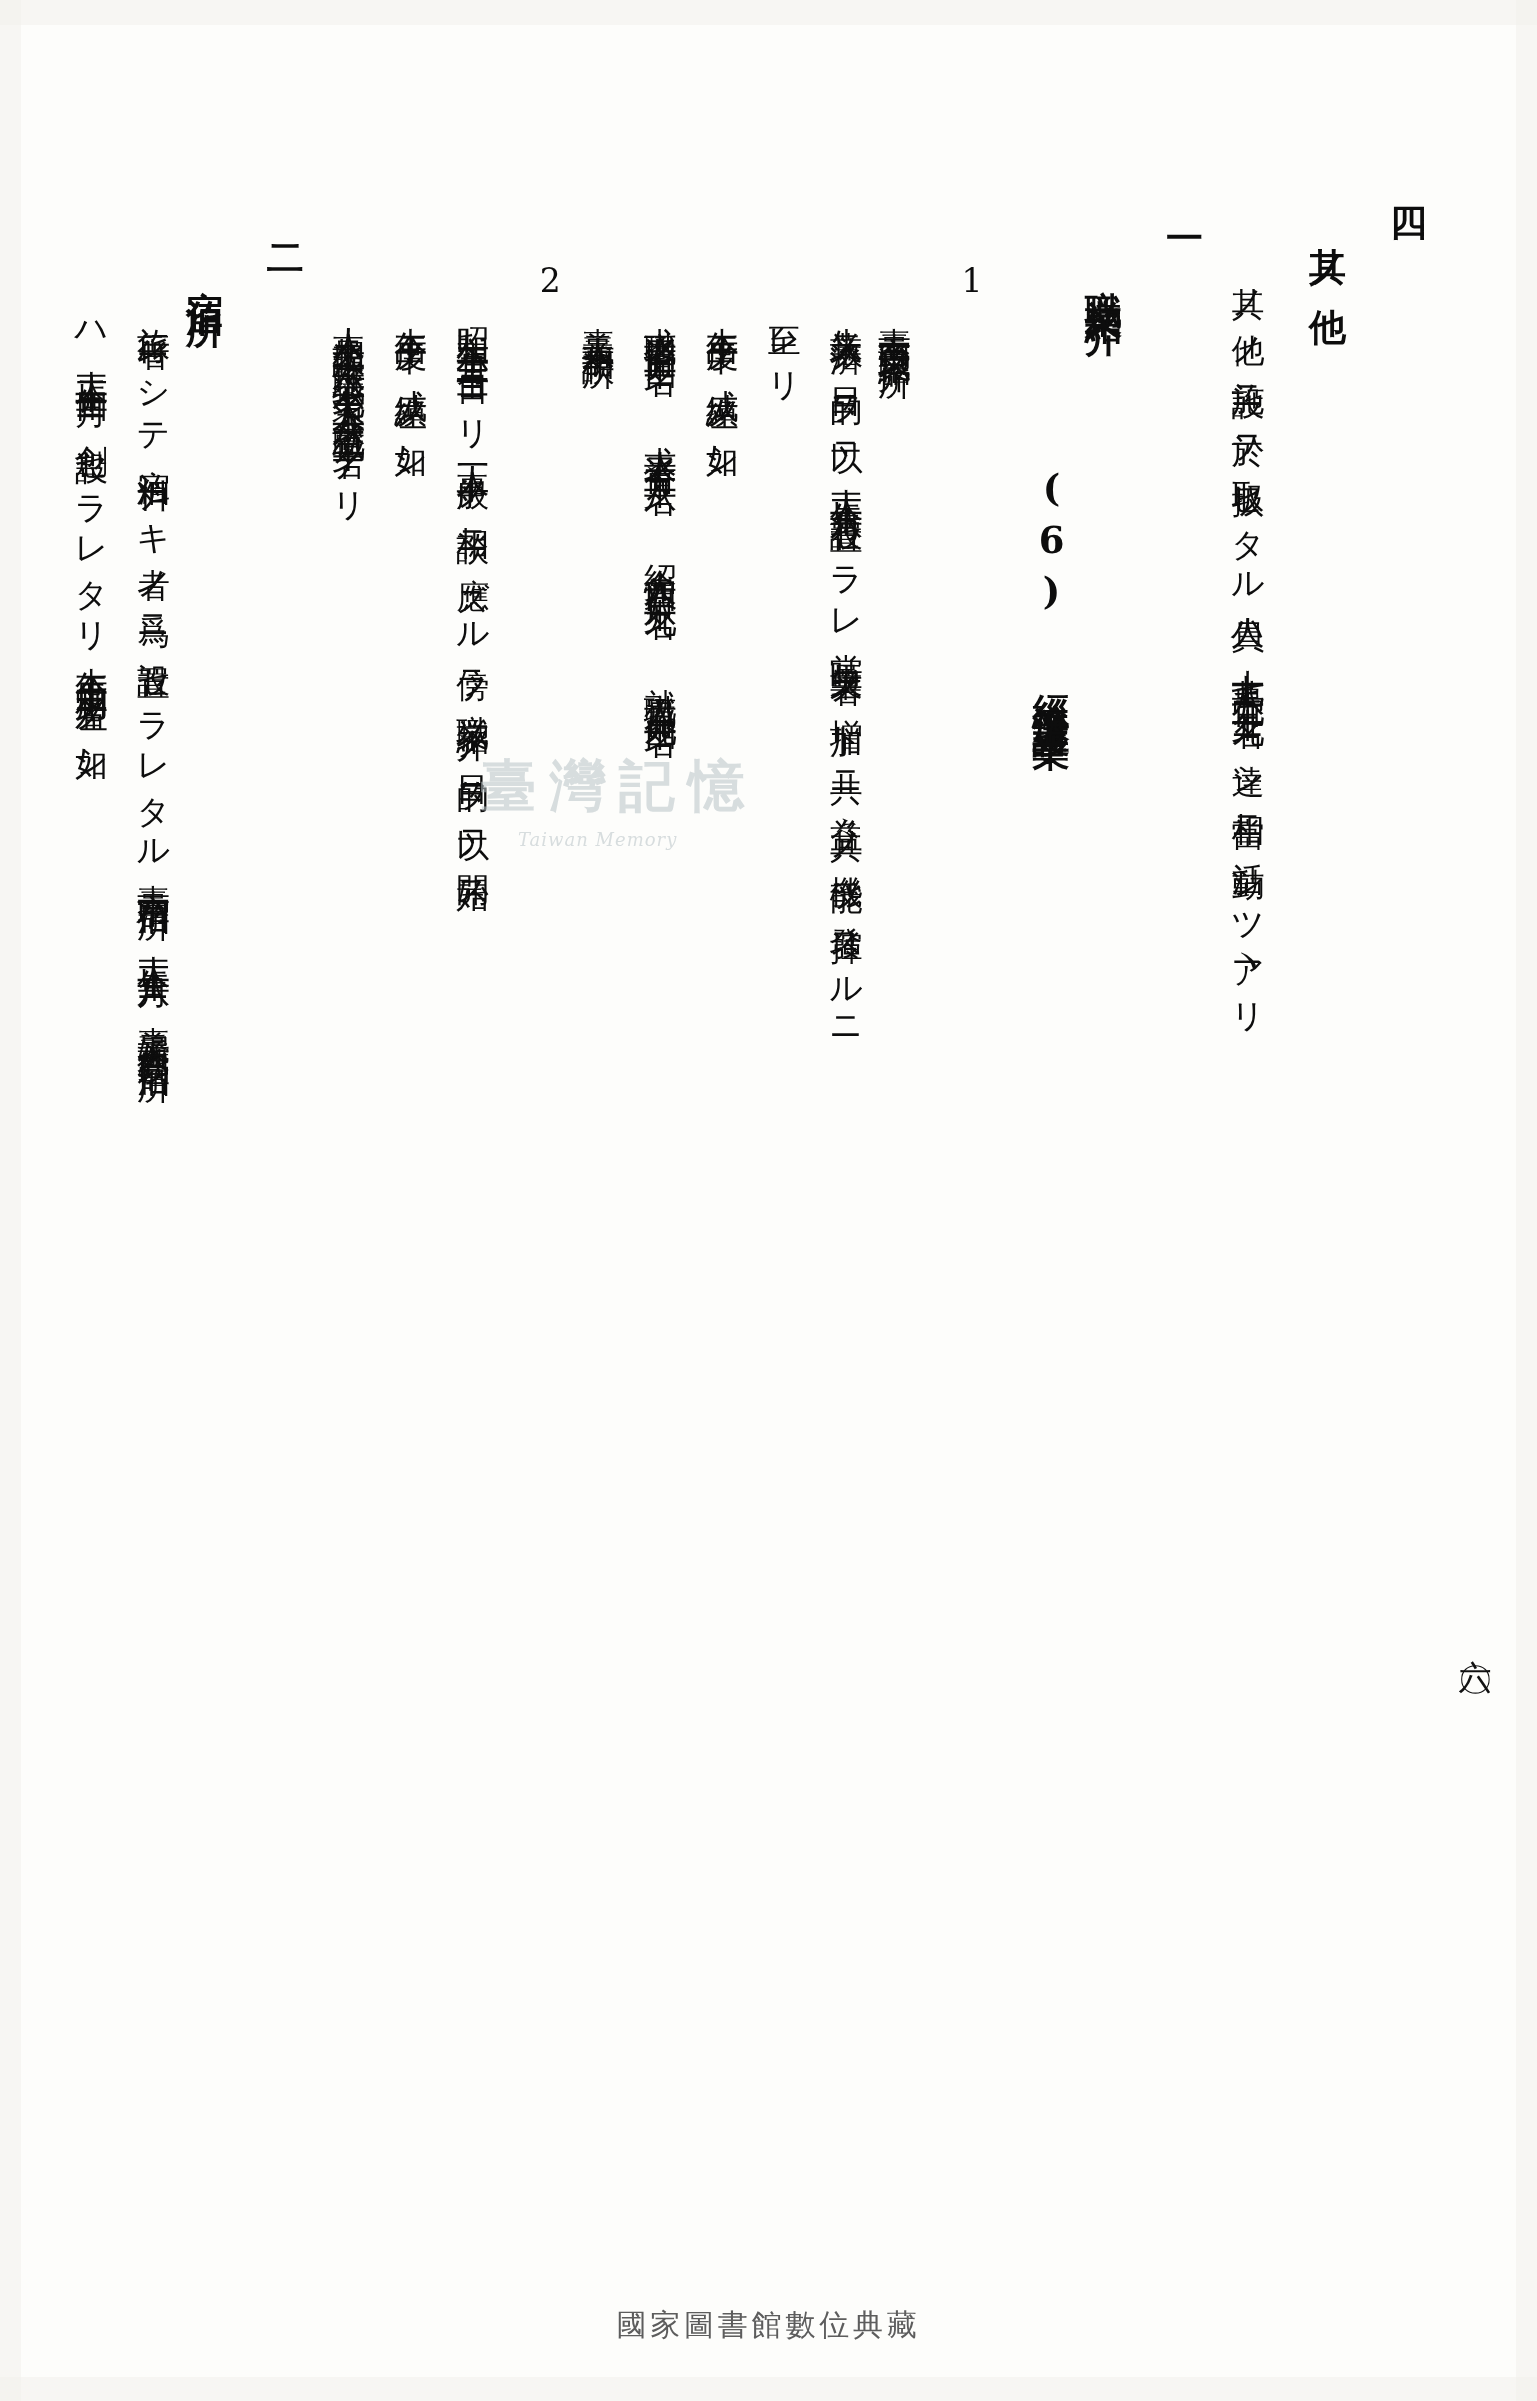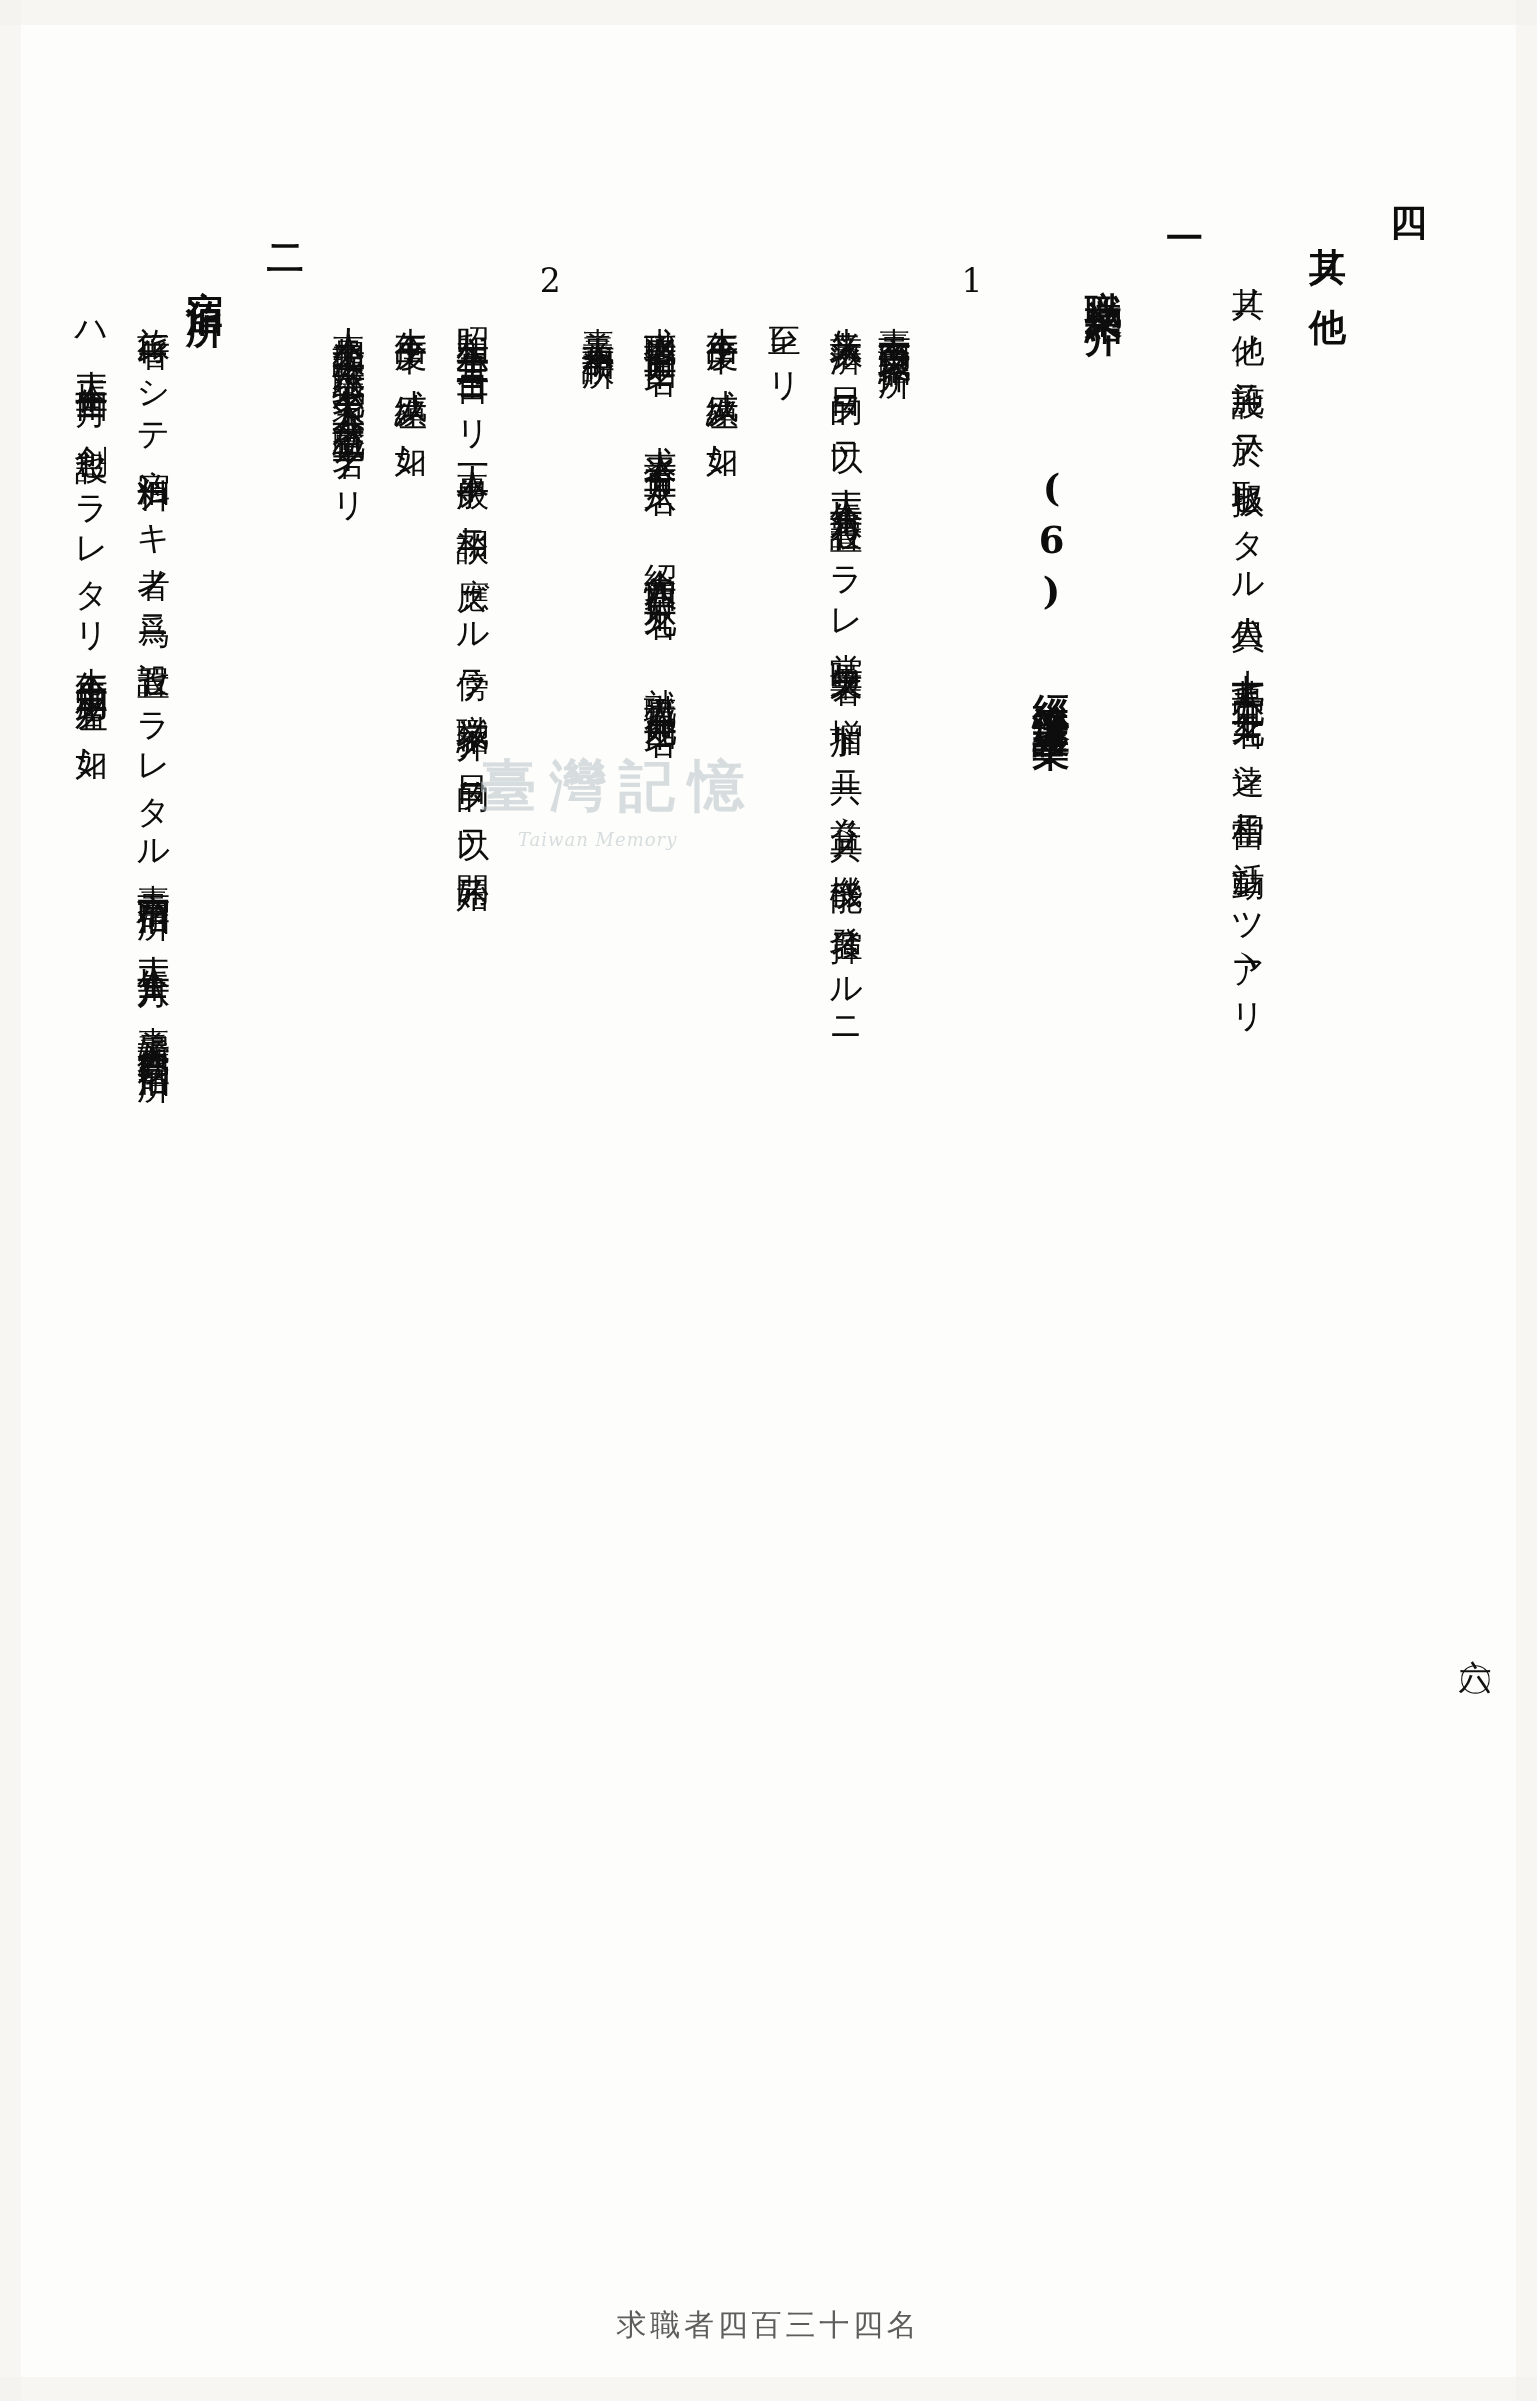--- a/index.html
+++ b/index.html
@@ -161,16 +161,16 @@
       <div class="col ind-3 gut-m">ハ大正十二年四月ニ創設セラレタリ本年度中利用者左ノ如シ</div>
     </div>
 
   <div id="page-number">六〇</div>
 
   <div id="watermark">
     <div class="wm-cjk">臺灣記憶</div>
     <div class="wm-en">Taiwan Memory</div>
   </div>
 
-  <div id="footer-stamp">求職者四百三十四名</div>
+  <div id="footer-stamp">國家圖書館數位典藏</div>
 
 </div>
 
 
 </body></html>

